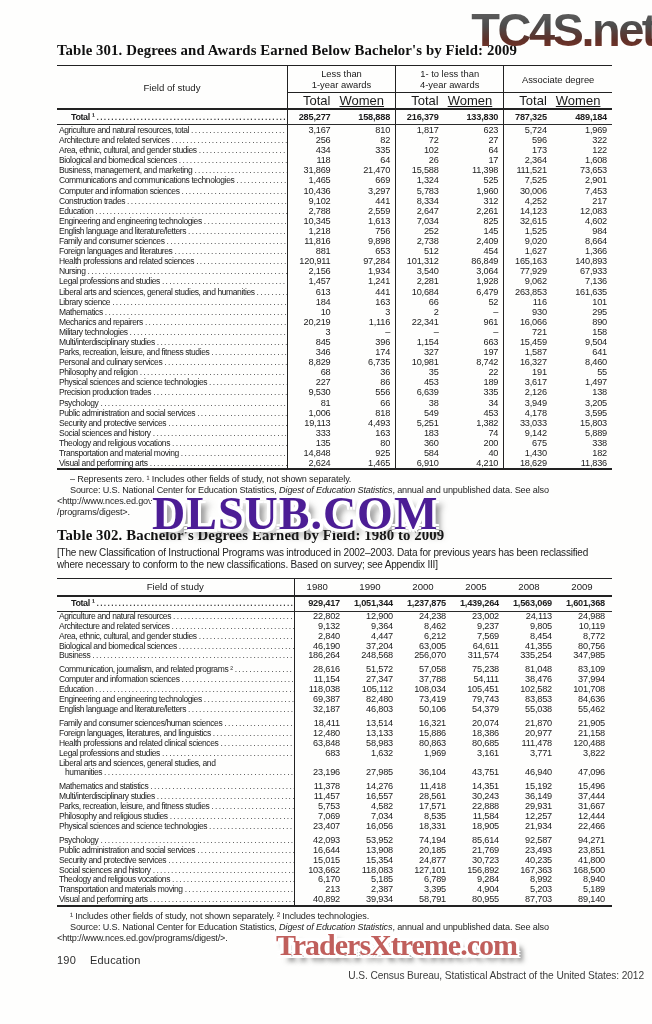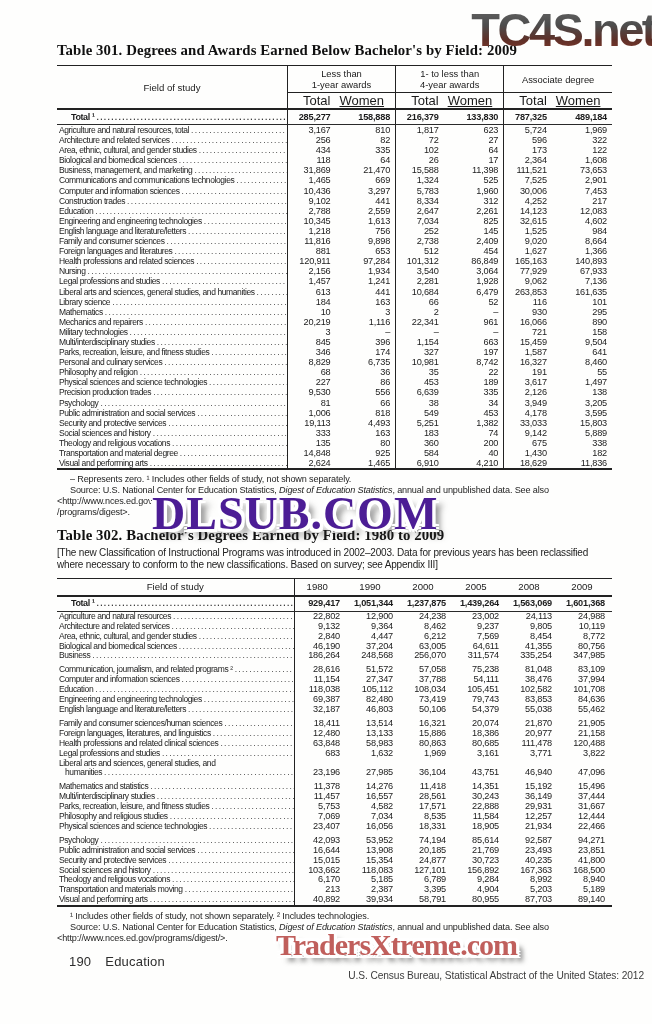--- a/index.html
+++ b/index.html
@@ -48,21 +48,21 @@
 
   td.field{overflow:hidden;}
   .leader{display:flex;overflow:hidden;align-items:baseline;}
   .leader .lbl{white-space:nowrap;font-size:8.5px;letter-spacing:-.4px;padding-left:2px;flex:0 0 auto;}
   tr.total .leader .lbl{padding-left:14px;font-size:9px;}
   .leader::after{content:"..............................................................................................................................";overflow:hidden;white-space:nowrap;flex:1 1 auto;min-width:0;letter-spacing:1.3px;color:#3d3d3d;font-size:8.5px;padding-left:2px;}
   .l1{white-space:nowrap;font-size:8.5px;letter-spacing:-.4px;padding-left:2px;line-height:9.9px;}
   .two .leader .lbl{padding-left:8px;}
 
   
-  .footer-left{position:absolute;left:57px;top:954px;font-size:13px;color:#2d2d2d;letter-spacing:.2px;margin-left:12px;}
+  .footer-left{position:absolute;left:57px;top:954px;font-size:11px;color:#2d2d2d;letter-spacing:.2px;}
   .footer-left .pg{margin-right:14px;}
   .credit{position:absolute;right:8px;top:970px;font-size:10.2px;letter-spacing:-.1px;color:#3c3c3c;}
 
   
   .wm{position:absolute;z-index:10;font-weight:900;white-space:nowrap;pointer-events:none;}
   .wm-top{top:2px;right:-3px;font-family:"Liberation Sans",sans-serif;font-size:47px;letter-spacing:-2.5px;background:linear-gradient(180deg,#6b6b6b 0%,#4d4d4d 42%,#5d3028 68%,#8d3a2b 100%);-webkit-background-clip:text;background-clip:text;color:transparent;filter:blur(.4px);}
   .wm-mid{left:152px;top:487px;font-family:"Liberation Serif",serif;font-size:46px;letter-spacing:1px;color:#4c1d95;
     text-shadow:-3px -3px 0 #fff,3px -3px 0 #fff,-3px 3px 0 #fff,3px 3px 0 #fff,-3px 0 0 #fff,3px 0 0 #fff,0 -3px 0 #fff,0 3px 0 #fff,7px 7px 6px rgba(60,60,60,.6);}
   .wm-bot{left:276px;top:928px;font-family:Liberation Serif, serif;font-size:30px;letter-spacing:-1px;color:#c05f5c;
     text-shadow:-3px -3px 0 #fff,3px -3px 0 #fff,-3px 3px 0 #fff,3px 3px 0 #fff,-3px 0 0 #fff,3px 0 0 #fff,0 -3px 0 #fff,0 3px 0 #fff,6px 6px 5px rgba(50,50,50,.65);}
@@ -526,21 +526,21 @@
             <td class="num tcol gl">135</td>
             <td class="num wcol">80</td>
             <td class="num tcol gl">360</td>
             <td class="num wcol">200</td>
             <td class="num tcol gl">675</td>
             <td class="num wcol">338</td>
           </tr>
           <tr>
             <td class="field">
               <div class="leader">
-                <span class="lbl">Transportation and material degree</span>
+                <span class="lbl">Transportation and material moving</span>
               </div>
             </td>
             <td class="num tcol gl">14,848</td>
             <td class="num wcol">925</td>
             <td class="num tcol gl">584</td>
             <td class="num wcol">40</td>
             <td class="num tcol gl">1,430</td>
             <td class="num wcol">182</td>
           </tr>
           <tr>

